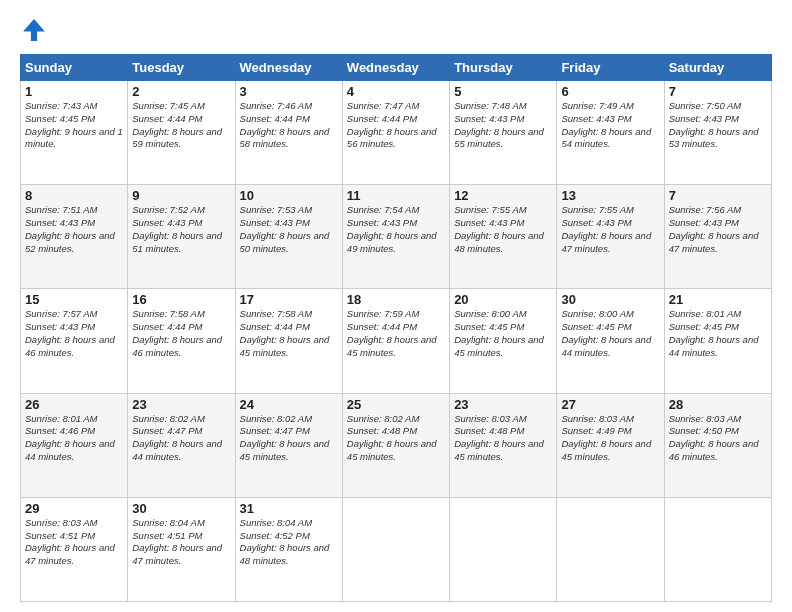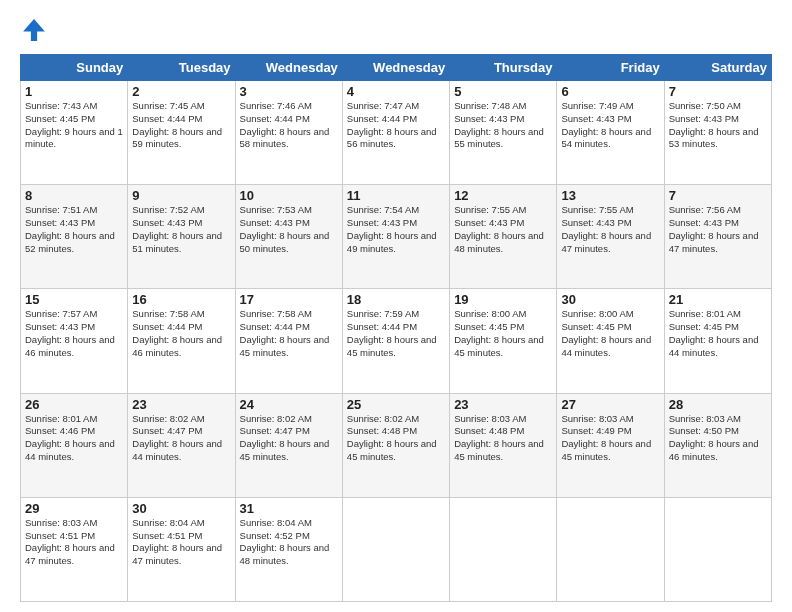--- a/index.html
+++ b/index.html
@@ -64,21 +64,21 @@
       border-collapse: collapse;
       width: 100%;
       table-layout: fixed;
     }
     .calendar th {
       background: #2e6db4;
       color: #fff;
       font-size: 13px;
       font-weight: bold;
       padding: 5px 4px;
-      text-align: right;
+      text-align: left;
       border: 1px solid #2e6db4;
     }
     .calendar td {
       border: 1px solid #ccc;
       vertical-align: top;
       padding: 3px 4px;
       font-size: 10px;
       color: #333;
       background: #fff;
     }
@@ -89,20 +89,21 @@
       font-size: 13px;
       font-weight: bold;
       color: #222;
       display: block;
       margin-bottom: 1px;
     }
     .day-info {
       font-size: 9.5px;
       line-height: 1.35;
       color: #333;
+      font-style: italic;
     }
     .empty-cell {
       background: #f9f9f9;
     }
   </style>
 </head>
 <body>
 
 <div class="page">
   <div class="header">
@@ -150,21 +151,21 @@
           <td><span class="day-num">11</span><span class="day-info">Sunrise: 7:54 AM<br>Sunset: 4:43 PM<br>Daylight: 8 hours and 49 minutes.</span></td>
           <td><span class="day-num">12</span><span class="day-info">Sunrise: 7:55 AM<br>Sunset: 4:43 PM<br>Daylight: 8 hours and 48 minutes.</span></td>
           <td><span class="day-num">13</span><span class="day-info">Sunrise: 7:55 AM<br>Sunset: 4:43 PM<br>Daylight: 8 hours and 47 minutes.</span></td>
           <td><span class="day-num">7</span><span class="day-info">Sunrise: 7:56 AM<br>Sunset: 4:43 PM<br>Daylight: 8 hours and 47 minutes.</span></td>
         </tr>
         <tr>
           <td><span class="day-num">15</span><span class="day-info">Sunrise: 7:57 AM<br>Sunset: 4:43 PM<br>Daylight: 8 hours and 46 minutes.</span></td>
           <td><span class="day-num">16</span><span class="day-info">Sunrise: 7:58 AM<br>Sunset: 4:44 PM<br>Daylight: 8 hours and 46 minutes.</span></td>
           <td><span class="day-num">17</span><span class="day-info">Sunrise: 7:58 AM<br>Sunset: 4:44 PM<br>Daylight: 8 hours and 45 minutes.</span></td>
           <td><span class="day-num">18</span><span class="day-info">Sunrise: 7:59 AM<br>Sunset: 4:44 PM<br>Daylight: 8 hours and 45 minutes.</span></td>
-          <td><span class="day-num">19</span><span class="day-info">Sunrise: 8:00 AM<br>Sunset: 4:45 PM<br>Daylight: 8 hours and 45 minutes.</span></td>
+          <td><span class="day-num">20</span><span class="day-info">Sunrise: 8:00 AM<br>Sunset: 4:45 PM<br>Daylight: 8 hours and 45 minutes.</span></td>
           <td><span class="day-num">30</span><span class="day-info">Sunrise: 8:00 AM<br>Sunset: 4:45 PM<br>Daylight: 8 hours and 44 minutes.</span></td>
           <td><span class="day-num">21</span><span class="day-info">Sunrise: 8:01 AM<br>Sunset: 4:45 PM<br>Daylight: 8 hours and 44 minutes.</span></td>
         </tr>
         <tr>
           <td><span class="day-num">26</span><span class="day-info">Sunrise: 8:01 AM<br>Sunset: 4:46 PM<br>Daylight: 8 hours and 44 minutes.</span></td>
           <td><span class="day-num">23</span><span class="day-info">Sunrise: 8:02 AM<br>Sunset: 4:47 PM<br>Daylight: 8 hours and 44 minutes.</span></td>
           <td><span class="day-num">24</span><span class="day-info">Sunrise: 8:02 AM<br>Sunset: 4:47 PM<br>Daylight: 8 hours and 45 minutes.</span></td>
           <td><span class="day-num">25</span><span class="day-info">Sunrise: 8:02 AM<br>Sunset: 4:48 PM<br>Daylight: 8 hours and 45 minutes.</span></td>
           <td><span class="day-num">23</span><span class="day-info">Sunrise: 8:03 AM<br>Sunset: 4:48 PM<br>Daylight: 8 hours and 45 minutes.</span></td>
           <td><span class="day-num">27</span><span class="day-info">Sunrise: 8:03 AM<br>Sunset: 4:49 PM<br>Daylight: 8 hours and 45 minutes.</span></td>

